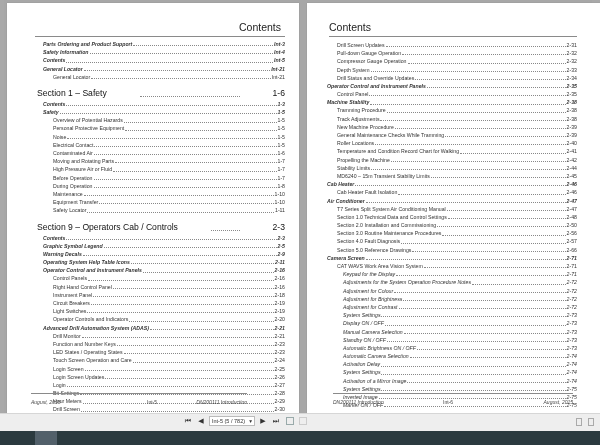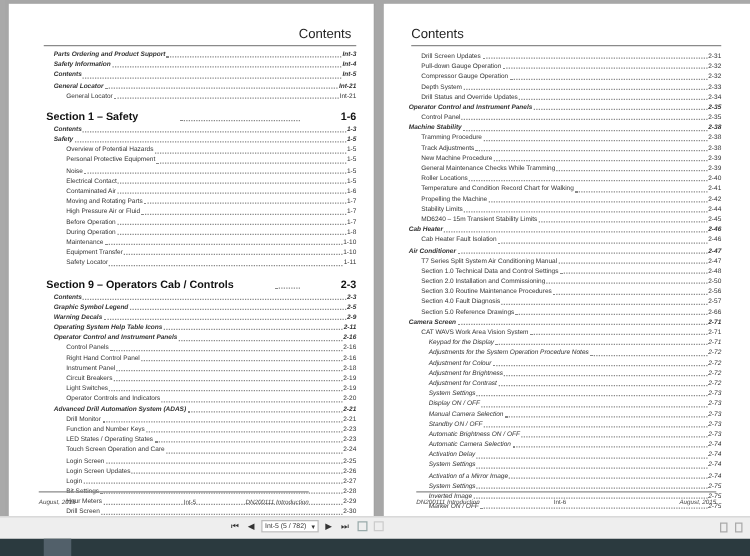--- a/index.html
+++ b/index.html
@@ -21,21 +21,21 @@
   .right .toc { left:20px; right:24px; top:38px; }
   .row { display:flex; align-items:flex-end; font-size:5.2px; color:#333; height:8.2px; line-height:8.2px; white-space:nowrap; }
   .row .lbl { flex:0 0 auto; }
   .row .dots { flex:1 1 auto; border-bottom:0.6px dotted #888; margin:0 1px 2px 1px; height:0; }
   .row .pg { flex:0 0 auto; }
   .row.l1 .lbl { padding-left:0; }
   .row.l2 .lbl { padding-left:10px; }
   .row.l3 .lbl { padding-left:16px; }
   .row.bi { font-weight:bold; font-style:italic; }
   .row.it { font-style:italic; }
-  .row.sec { font-size:8.6px; font-weight:bold; height:13px; line-height:13px; color:#111; margin-top:6px; margin-left:-6px;gap:32px; }
+  .row.sec { font-size:8.6px; font-weight:normal; height:13px; line-height:13px; color:#111; margin-top:6px; margin-left:-6px;gap:32px; }
   .row.sec .dots { margin-bottom:3px; }
   .footer { position:absolute; top:396px; font-size:5px; color:#444; font-style:italic; }
   .footer.c { font-style:normal; }
   .toolbar { position:absolute; left:0; top:413px; width:600px; height:18px; background:#eeeeee; border-top:1px solid #d6d6d6; }
   .nav { position:absolute; left:183px; top:2px; display:flex; align-items:center; gap:3px; }
   .nbtn { font-size:7px; color:#333; width:10px; text-align:center; cursor:pointer; }
   .pagebox { width:46px; height:10px; border:1px solid #bbb; background:#fff; font-size:5.5px; color:#333; display:flex; align-items:center; padding:0 2px; box-sizing:border-box; justify-content:space-between; }
   .ico { width:8px; height:8px; border:1px solid #9aa; box-sizing:border-box; margin-left:2px; }
   .ico.dim { border-color:#ccc; }
   .rt-ico { position:absolute; top:4px; width:6px; height:8px; border:1px solid #aaa; box-sizing:border-box; }

